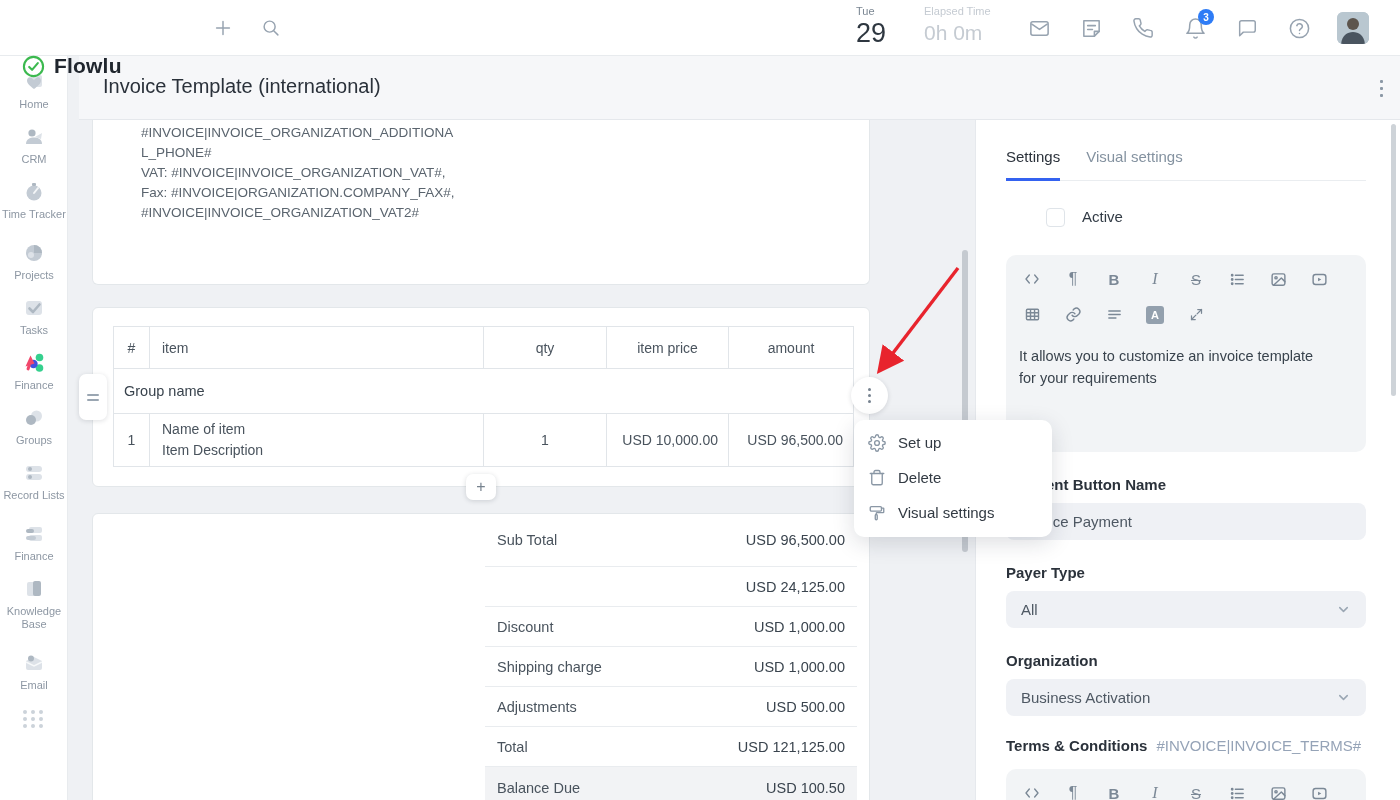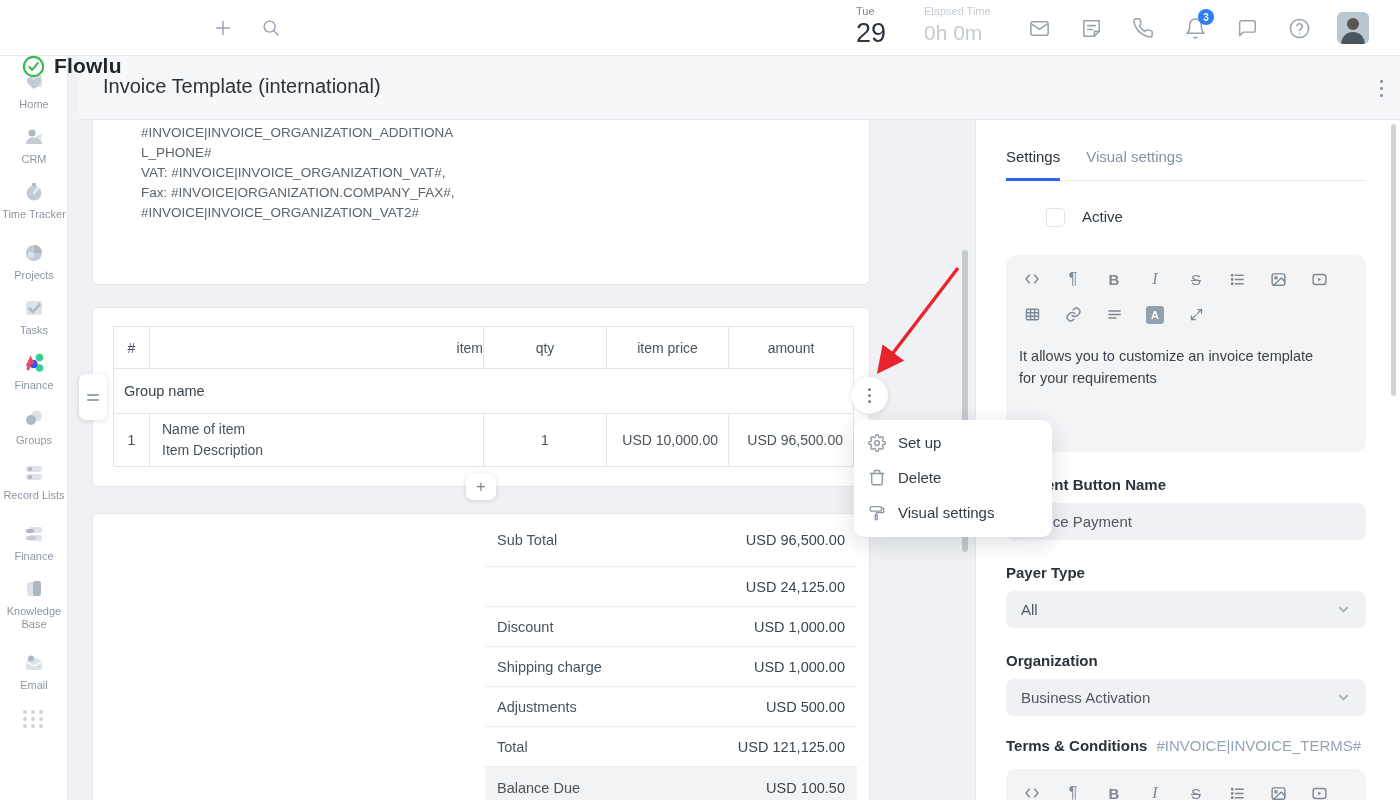--- a/index.html
+++ b/index.html
@@ -39,21 +39,21 @@
   
   .card { position:absolute; background:#fff; border:1px solid #e3e7ea; border-radius:6px; }
   .doc-card { left:92px; top:120px; width:778px; height:165px; border-top:none; border-radius:0 0 6px 6px; }
   .doc-lines { padding:3px 0 0 48px; }
   .doc-line { font-size:13.5px; line-height:20px; color:#5a646e; }
 
   .table-card { left:92px; top:307px; width:778px; height:180px; }
   .items-table { position:absolute; left:20px; top:18px; width:740px; border-collapse:collapse; table-layout:fixed; }
   .items-table th, .items-table td { border:1px solid #e1e5e9; font-weight:400; }
   .items-table th { height:42px; font-size:14px; color:#4a545e; }
-  .th-num { width:36px; } .th-item { width:334px; text-align:right; padding-left:12px;margin-top:34px; }
+  .th-num { width:36px; } .th-item { width:334px; text-align:left; padding-left:12px;margin-top:34px; }
   .th-qty { width:123px;margin-top:20px; } .th-price { width:122px; } .th-amount { width:125px; }
   .group-row td { height:45px; font-size:14.5px; color:#39434d; padding-left:10px; }
   .item-row td { height:53px; font-size:14px; color:#49535d; }
   .c-num { text-align:center; }
   .c-item { padding-left:12px; line-height:21px; }
   .c-qty { text-align:center; }
   .c-price, .c-amount { text-align:right; padding-right:10px; }
 
   .drag-handle { position:absolute; left:79px; top:374px; width:28px; height:46px; background:#fff; border-radius:7px; box-shadow:0 1px 5px rgba(20,30,45,.14); display:flex; flex-direction:column; align-items:center; justify-content:center; gap:3px; cursor:grab; z-index:12; }
   .drag-handle i { width:12px; height:2px; background:#9aa6b2; border-radius:1px; }

